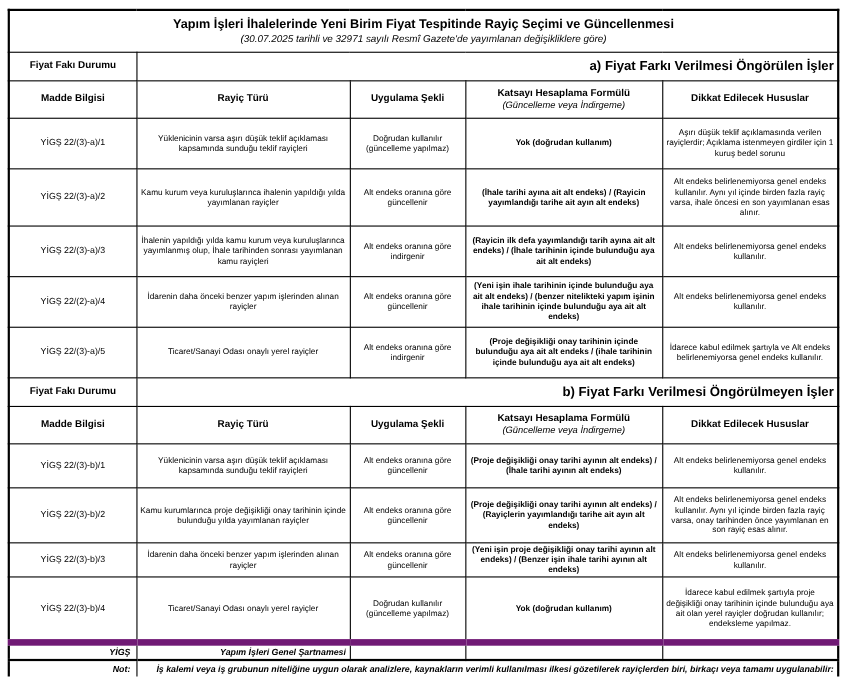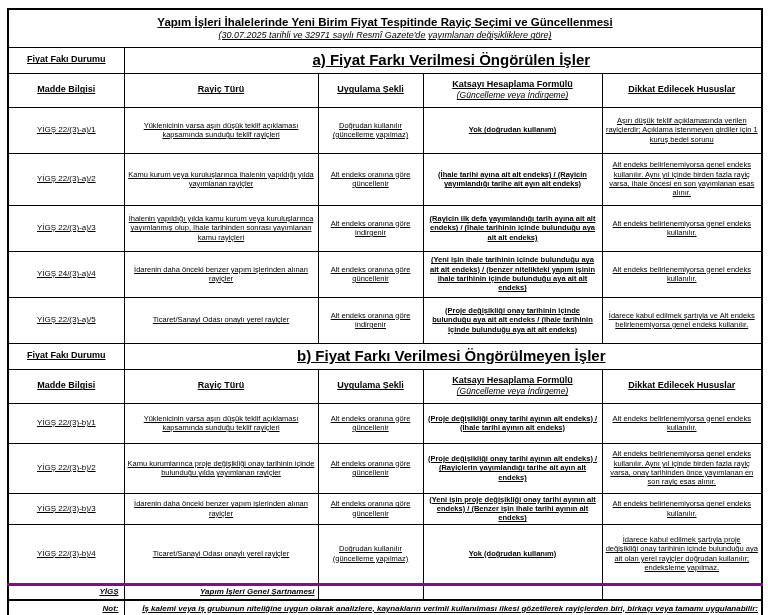--- a/index.html
+++ b/index.html
@@ -10,21 +10,20 @@
     height: 615px;
     font-family: "Liberation Sans", sans-serif;
     color: #000;
     -webkit-font-smoothing: antialiased;
   }
   .page {
     box-sizing: border-box;
     width: 768px;
     height: 443px;
     padding: 8px 7px 3px 7px;
-    text-decoration: underline;
   }
   table.main {
     border-collapse: collapse;
     table-layout: fixed;
     width: 754px;
     border: 2px solid #000;
   }
   td, th {
     border: 1px solid #000;
     vertical-align: middle;
@@ -34,34 +33,34 @@
     line-height: 1.25;
   }
   
   tr.title-row { height: 38px; }
   td.title-cell { border: 1px solid #000; }
   .doc-title { font-weight: bold; font-size: 11.5px; }
   .doc-subtitle { font-style: italic; font-size: 9px; margin-top: 1px; }
   
   tr.section-row { height: 26px; }
   td.section-label { font-weight: bold; font-size: 9px; }
-  td.section-heading { font-weight: bold; font-size: 15px; text-align: center; padding-left: 20px; }
+  td.section-heading { font-weight: bold; font-size: 12px; text-align: right; padding-left: 20px; }
   
   tr.header-row { height: 34px; }
   th { font-weight: bold; font-size: 9px; background: #fff; }
   .th-sub { font-weight: normal; font-style: italic; font-size: 8.5px; display: block; }
   
   td.c-madde    { font-size: 8px; }
   td.c-rayic    { font-size: 7.5px; }
   td.c-uygulama { font-size: 7.5px; }
   td.c-katsayi  { font-size: 7.5px; font-weight: bold; }
   td.c-dikkat   { font-size: 7.5px; margin-top: 28px; }
   
   tr.yigs-row { height: 16px; }
-  tr.yigs-row td { border-top: 3px solid #701a75; margin-top: 20px; }
+  tr.yigs-row td { border-top: 6px solid #701a75; margin-top: 20px; }
   tr.not-row { height: 17px; }
   tr.not-row td { border-top: 2px solid #000; border-bottom: 2px solid #000; }
   td.foot-label { font-weight: bold; font-style: italic; font-size: 8px; text-align: right; padding-right: 5px; }
   td.foot-text  { font-weight: bold; font-style: italic; font-size: 8px; text-align: right; padding-left: 6px; }
 </style>
 </head>
 <body>
 
 <div class="page">
   <table class="main">
@@ -112,21 +111,21 @@
     <td class="c-dikkat">Alt endeks belirlenemiyorsa genel endeks kullanılır. Aynı yıl içinde birden fazla rayiç varsa, ihale öncesi en son yayımlanan esas alınır.</td>
   </tr>
         <tr style="height: 46px;">
     <td class="c-madde">YİGŞ 22/(3)-a)/3</td>
     <td class="c-rayic">İhalenin yapıldığı yılda kamu kurum veya kuruluşlarınca yayımlanmış olup, İhale tarihinden sonrası yayımlanan kamu rayiçleri</td>
     <td class="c-uygulama">Alt endeks oranına göre indirgenir</td>
     <td class="c-katsayi">(Rayicin ilk defa yayımlandığı tarih ayına ait alt endeks) / (İhale tarihinin içinde bulunduğu aya ait alt endeks)</td>
     <td class="c-dikkat">Alt endeks belirlenemiyorsa genel endeks kullanılır.</td>
   </tr>
         <tr style="height: 46px;">
-    <td class="c-madde">YİGŞ 24/(3)-a)/4</td>
+    <td class="c-madde">YİGŞ 22/(2)-a)/4</td>
     <td class="c-rayic">İdarenin daha önceki benzer yapım işlerinden alınan rayiçler</td>
     <td class="c-uygulama">Alt endeks oranına göre güncellenir</td>
     <td class="c-katsayi">(Yeni işin ihale tarihinin içinde bulunduğu aya ait alt endeks) / (benzer nitelikteki yapım işinin ihale tarihinin içinde bulunduğu aya ait alt endeks)</td>
     <td class="c-dikkat">Alt endeks belirlenemiyorsa genel endeks kullanılır.</td>
   </tr>
         <tr style="height: 46px;">
     <td class="c-madde">YİGŞ 22/(3)-a)/5</td>
     <td class="c-rayic">Ticaret/Sanayi Odası onaylı yerel rayiçler</td>
     <td class="c-uygulama">Alt endeks oranına göre indirgenir</td>
     <td class="c-katsayi">(Proje değişikliği onay tarihinin içinde bulunduğu aya ait alt endeks / (ihale tarihinin içinde bulunduğu aya ait alt  endeks)</td>

